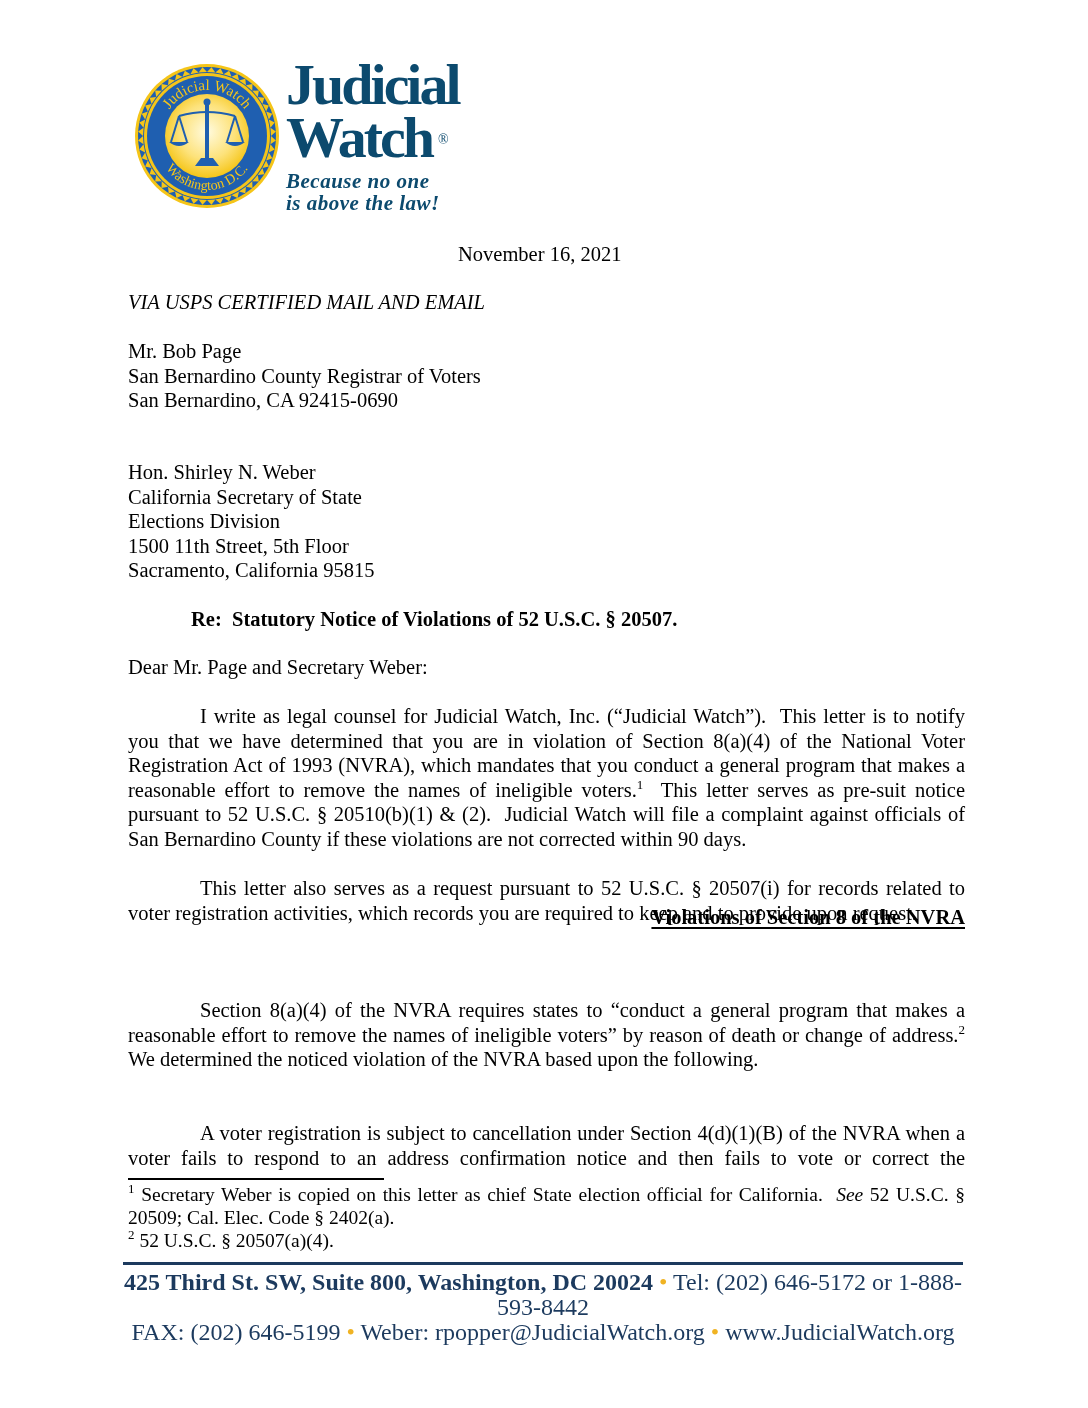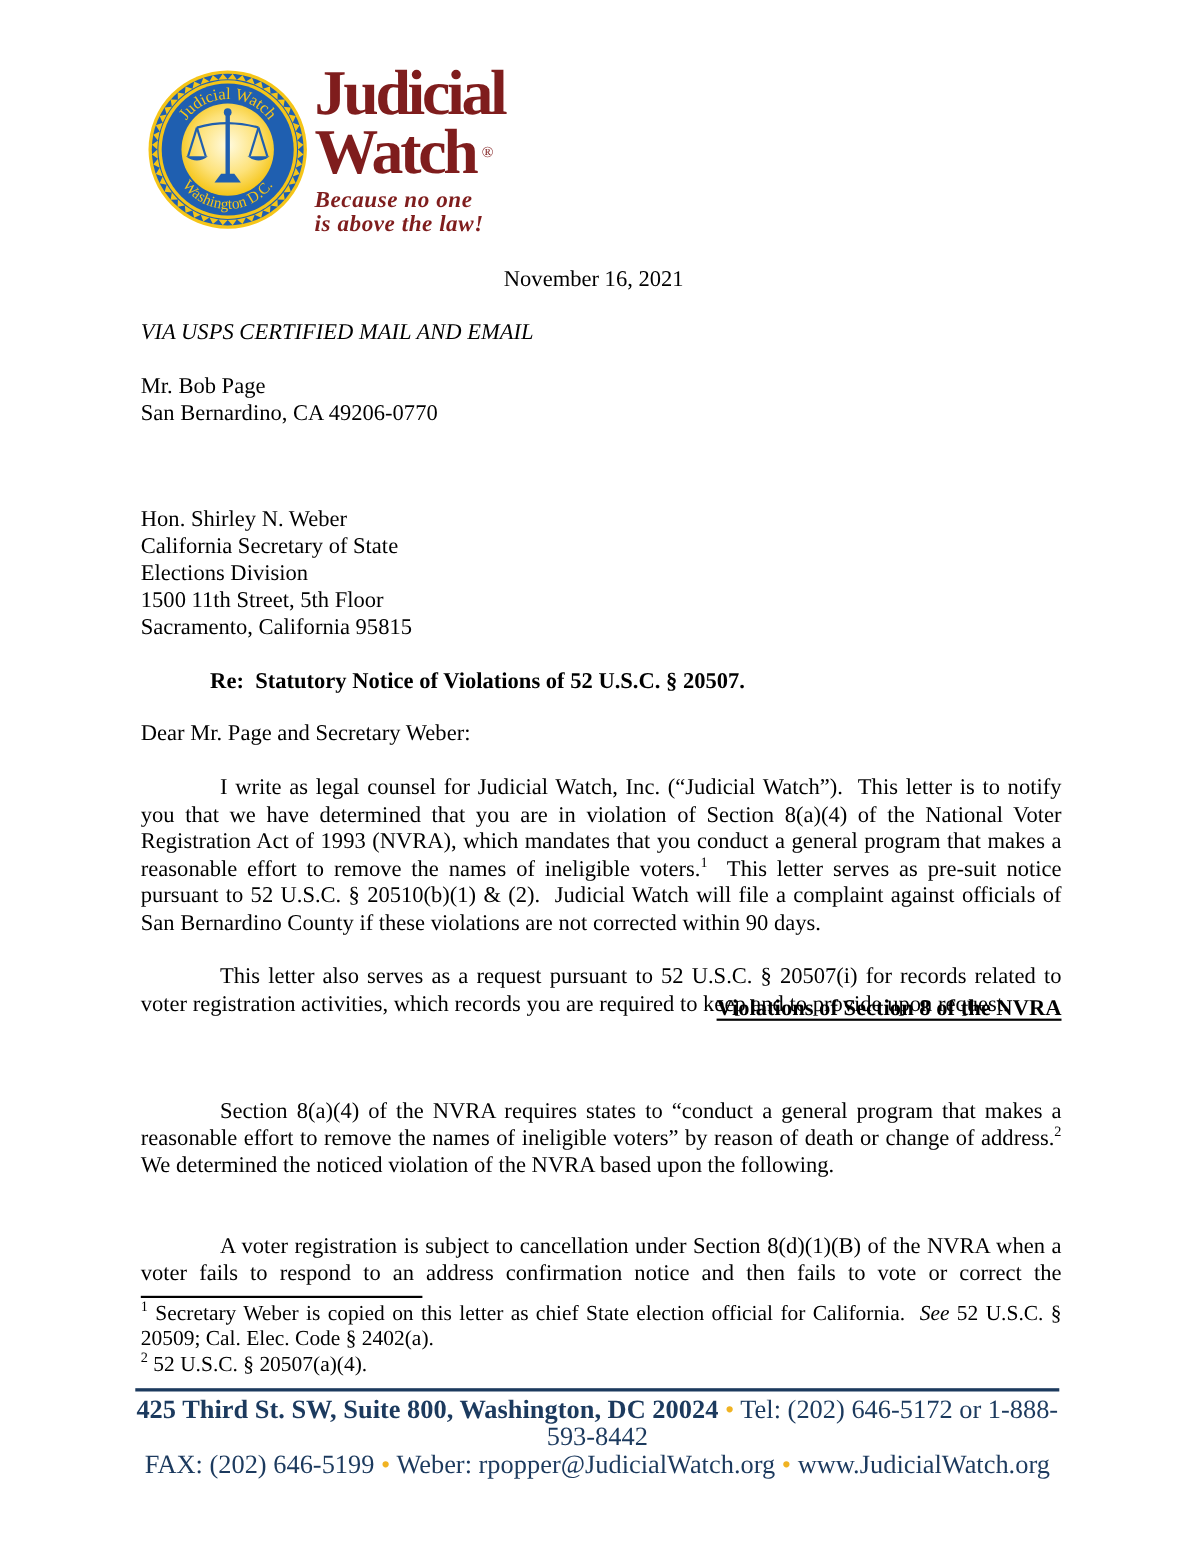--- a/index.html
+++ b/index.html
@@ -6,21 +6,21 @@
   body { width: 1088px; height: 1408px; position: relative; overflow: hidden;
          font-family: "Liberation Serif", serif; color: #000; }
   .abs { position: absolute; }
   .txt { font-size: 20.5px; line-height: 24.5px; white-space: nowrap; }
   .just { font-size: 20.5px; line-height: 24.5px; text-align: justify; text-align-last: left; width: 837px; }
   .just .indent { display: inline-block; width: 72px; }
   sup { font-size: 13px; line-height: 0; vertical-align: 8px; }
 
   
   #logo-seal { left: 133px; top: 62px; width: 148px; height: 148px; }
-  #logo-wordmark { left: 286px; top: 60px; width: 180px; color: #7f1d1d; }
+  #logo-wordmark { left: 286px; top: 60px; width: 180px; color: #0c4a6e; }
   #brand-judicial { font-family: "Liberation Serif", serif; font-weight: bold; font-size: 58px; line-height: 50px;
                     letter-spacing: -3px; }
   #brand-watch { font-family: "Liberation Serif", serif; font-weight: bold; font-size: 58px; line-height: 56px;
                  letter-spacing: -3px; position: relative; }
   #brand-reg { font-size: 14px; font-weight: normal; position: absolute; top: 2px; left: 152px; letter-spacing: 0; }
   #brand-tagline { font-family: "Liberation Serif", serif; font-weight: bold; font-style: italic; font-size: 21px;
                    line-height: 22px; margin-top: 4px; letter-spacing: 0.5px; }
 
   #date { left: 458px; top: 242px; text-align: center; }
   #delivery { left: 128px; top: 290px; font-style: italic; }
@@ -99,42 +99,43 @@
     <div>Because no one</div>
     <div>is above the law!</div>
   </div>
 </div>
 
 <div class="abs txt" id="date">November 16, 2021</div>
 <div class="abs txt" id="delivery">VIA USPS CERTIFIED MAIL AND EMAIL</div>
 
 <div class="abs txt" id="recipient1">
   <div>Mr. Bob Page</div>
-  <div>San Bernardino, CA 49206-0770</div>
+  <div>San Bernardino County Registrar of Voters</div>
+  <div>San Bernardino, CA 92415-0690</div>
 </div>
 <div class="abs txt" id="recipient2">
   <div>Hon. Shirley N. Weber</div>
   <div>California Secretary of State</div>
   <div>Elections Division</div>
   <div>1500 11th Street, 5th Floor</div>
   <div>Sacramento, California 95815</div>
 </div>
 
 <div class="abs txt" id="re-line" style="white-space: pre;">Re:  Statutory Notice of Violations of 52 U.S.C. § 20507.</div>
 <div class="abs txt" id="salutation">Dear Mr. Page and Secretary Weber:</div>
 
 <div class="abs just" id="para1" style="white-space: pre-wrap;"><span class="indent"></span><span>I write as legal counsel for Judicial Watch, Inc. (“Judicial Watch”).  This letter is to notify you that we have determined that you are in violation of Section 8(a)(4) of the National Voter Registration Act of 1993 (NVRA), which mandates that you conduct a general program that makes a reasonable effort to remove the names of ineligible voters.</span><sup>1</sup><span>  This letter serves as pre-suit notice pursuant to 52 U.S.C. § 20510(b)(1) &amp; (2).  Judicial Watch will file a complaint against officials of San Bernardino County if these violations are not corrected within 90 days.</span></div>
 
 <div class="abs just" id="para2"><span class="indent"></span><span>This letter also serves as a request pursuant to 52 U.S.C. § 20507(i) for records related to voter registration activities, which records you are required to keep and to provide upon request.</span></div>
 
 <div class="abs txt" id="section-heading"><span>Violations of Section 8 of the NVRA</span></div>
 
 <div class="abs just" id="para3" style="white-space: pre-wrap;"><span class="indent"></span><span>Section 8(a)(4) of the NVRA requires states to “conduct a general program that makes a reasonable effort to remove the names of ineligible voters” by reason of death or change of address.</span><sup>2</sup><span>  We determined the noticed violation of the NVRA based upon the following.</span></div>
 
-<div class="abs just" id="para4" style="text-align-last: justify;"><span class="indent"></span><span>A voter registration is subject to cancellation under Section 8(d)(1)(B) of the NVRA when a voter fails to respond to an address confirmation notice and then fails to vote or correct the</span></div>
+<div class="abs just" id="para4" style="text-align-last: justify;"><span class="indent"></span><span>A voter registration is subject to cancellation under Section 4(d)(1)(B) of the NVRA when a voter fails to respond to an address confirmation notice and then fails to vote or correct the</span></div>
 
 <div class="abs" id="fn-rule"></div>
 <div class="abs fn" id="footnotes">
   <div class="fnj" style="white-space: pre-wrap;"><sup>1</sup><span> Secretary Weber is copied on this letter as chief State election official for California.  </span><i>See</i><span> 52 U.S.C. § 20509; Cal. Elec. Code § 2402(a).</span></div>
   <div style="white-space: pre-wrap;"><sup>2</sup><span> 52 U.S.C. § 20507(a)(4).</span></div>
 </div>
 
 <div class="abs" id="footer-rule"></div>
 <div class="abs" id="footer">
   <div>

